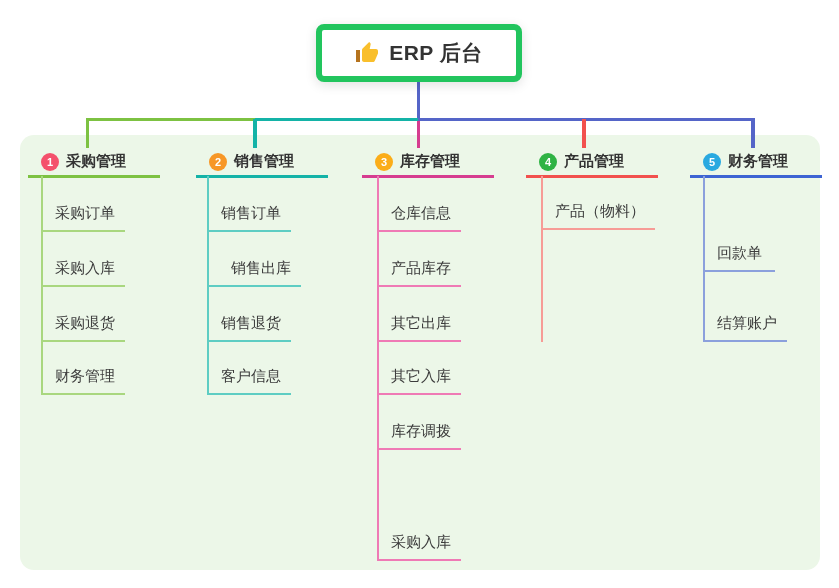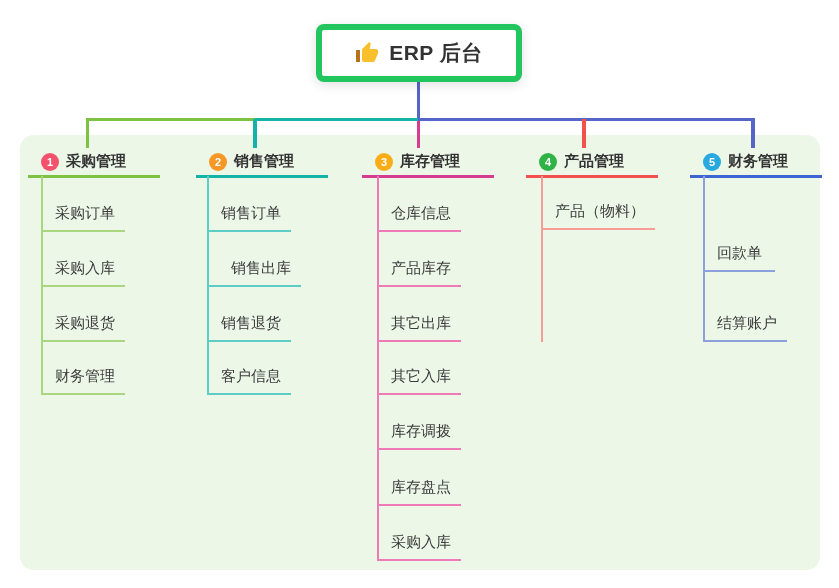--- a/index.html
+++ b/index.html
@@ -93,21 +93,20 @@
   <div class="btitle" style="left: 362px; border-bottom-color: rgb(214, 61, 144);">
     <span class="badge" style="background-color: rgb(251, 173, 24);">3</span>
     <span class="btext">库存管理</span>
   </div>
   <div class="trunk" style="left: 377px; height: 385px; background-color: rgb(239, 122, 181);"></div>
   <div class="child" style="left: 377px; top: 202px; border-bottom-color: rgb(239, 122, 181);">仓库信息</div>
   <div class="child" style="left: 377px; top: 257px; border-bottom-color: rgb(239, 122, 181);">产品库存</div>
   <div class="child" style="left: 377px; top: 365px; border-bottom-color: rgb(239, 122, 181);">其它入库</div>
   <div class="child" style="left: 377px; top: 312px; border-bottom-color: rgb(239, 122, 181);">其它出库</div>
   <div class="child" style="left: 377px; top: 420px; border-bottom-color: rgb(239, 122, 181);">库存调拨</div>
-  <div class="child" style="left: 377px; top: 476px; border-bottom-color: rgb(239, 122, 181);">库存盘点</div>
   <div class="child" style="left: 377px; top: 531px; border-bottom-color: rgb(239, 122, 181);">采购入库</div>
 
   <div class="btitle" style="left: 526px; border-bottom-color: rgb(242, 81, 78);">
     <span class="badge" style="background-color: rgb(47, 179, 68);">4</span>
     <span class="btext">产品管理</span>
   </div>
   <div class="trunk" style="left: 541px; height: 166px; background-color: rgb(247, 156, 150);"></div>
   <div class="child" style="left: 541px; top: 200px; border-bottom-color: rgb(247, 156, 150);">产品（物料）</div>
 
   <div class="btitle" style="left: 690px; border-bottom-color: rgb(61, 100, 211);">

